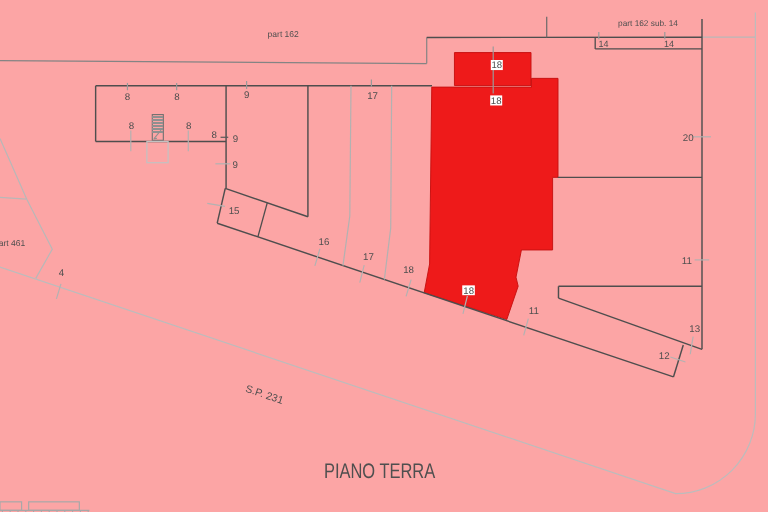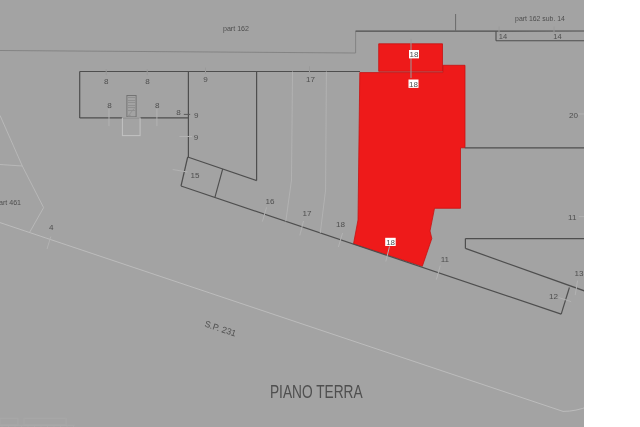--- a/index.html
+++ b/index.html
@@ -1,16 +1,16 @@
 <!DOCTYPE html>
 <html><head>
 <meta charset="utf-8">
 <style>
   html,body{margin:0;padding:0;background:#ffffff;}
-  #page{width:584px;height:427px;position:relative;overflow:hidden;background:#a3a3a3;will-change:transform;transform:translateZ(0);}
+  #page{width:640px;height:427px;position:relative;overflow:hidden;background:#fca5a5;will-change:transform;transform:translateZ(0);}
   svg{position:absolute;top:0;left:0;}
   text{font-family:"Liberation Sans", sans-serif;fill:#4f4f4f;}
 </style>
 </head>
 <body>
 
 <div id="page">
 <svg width="640" height="427" viewBox="0 0 640 427" style="opacity:.999">
 
 <g>

